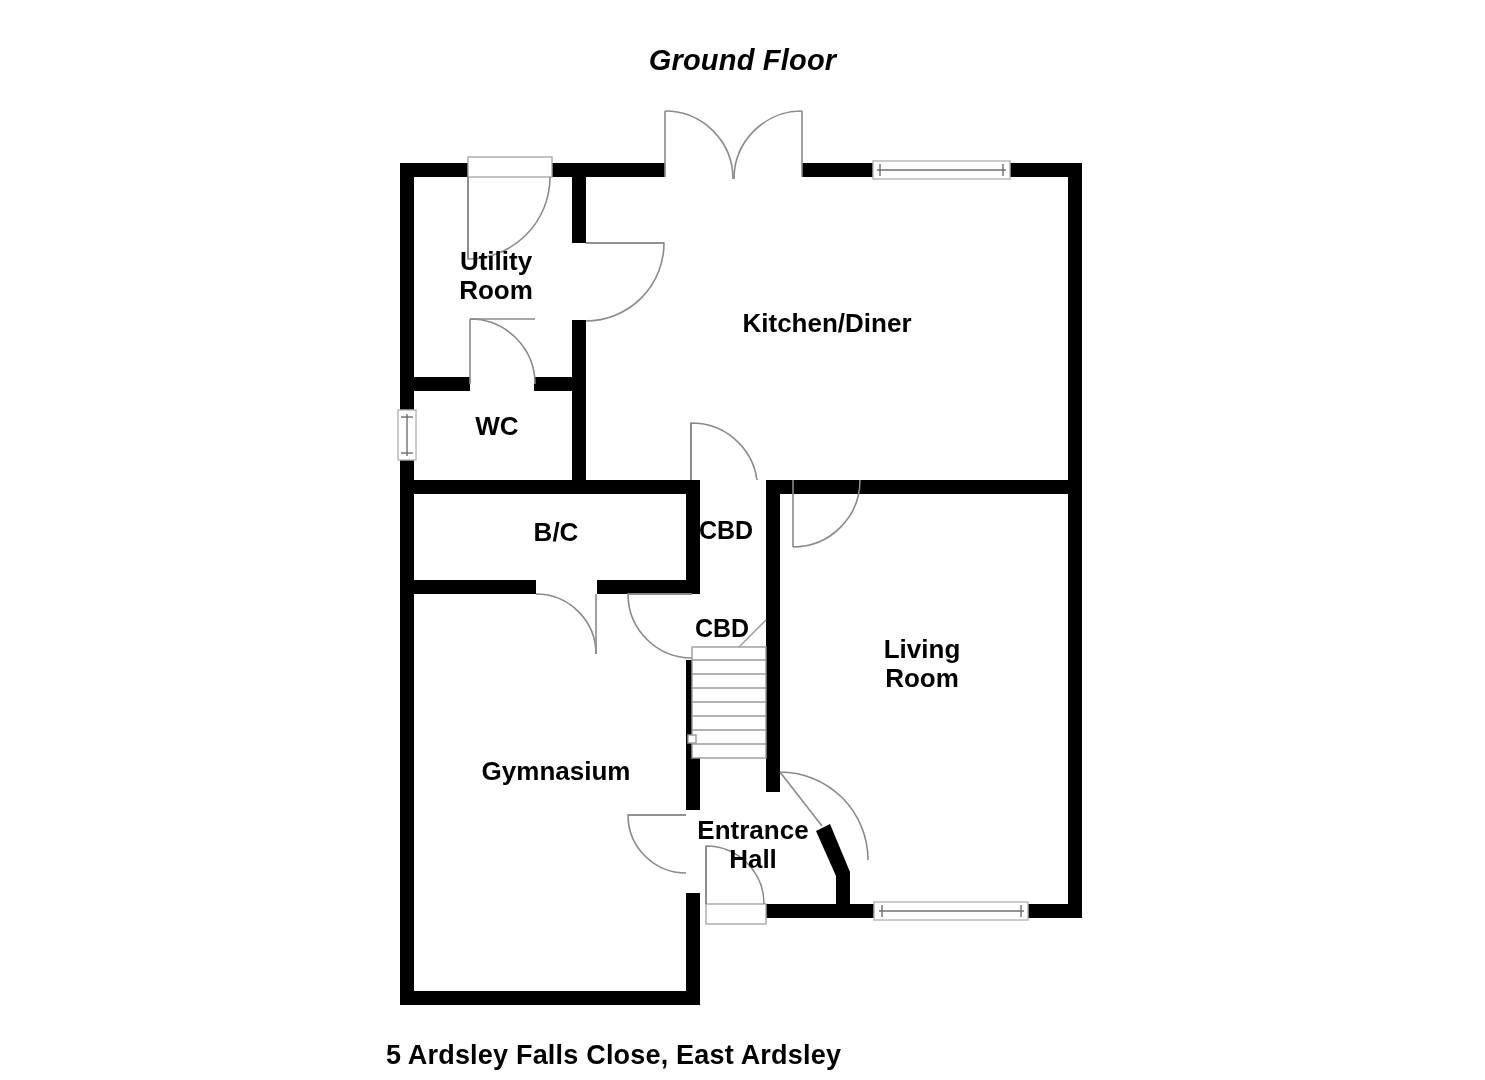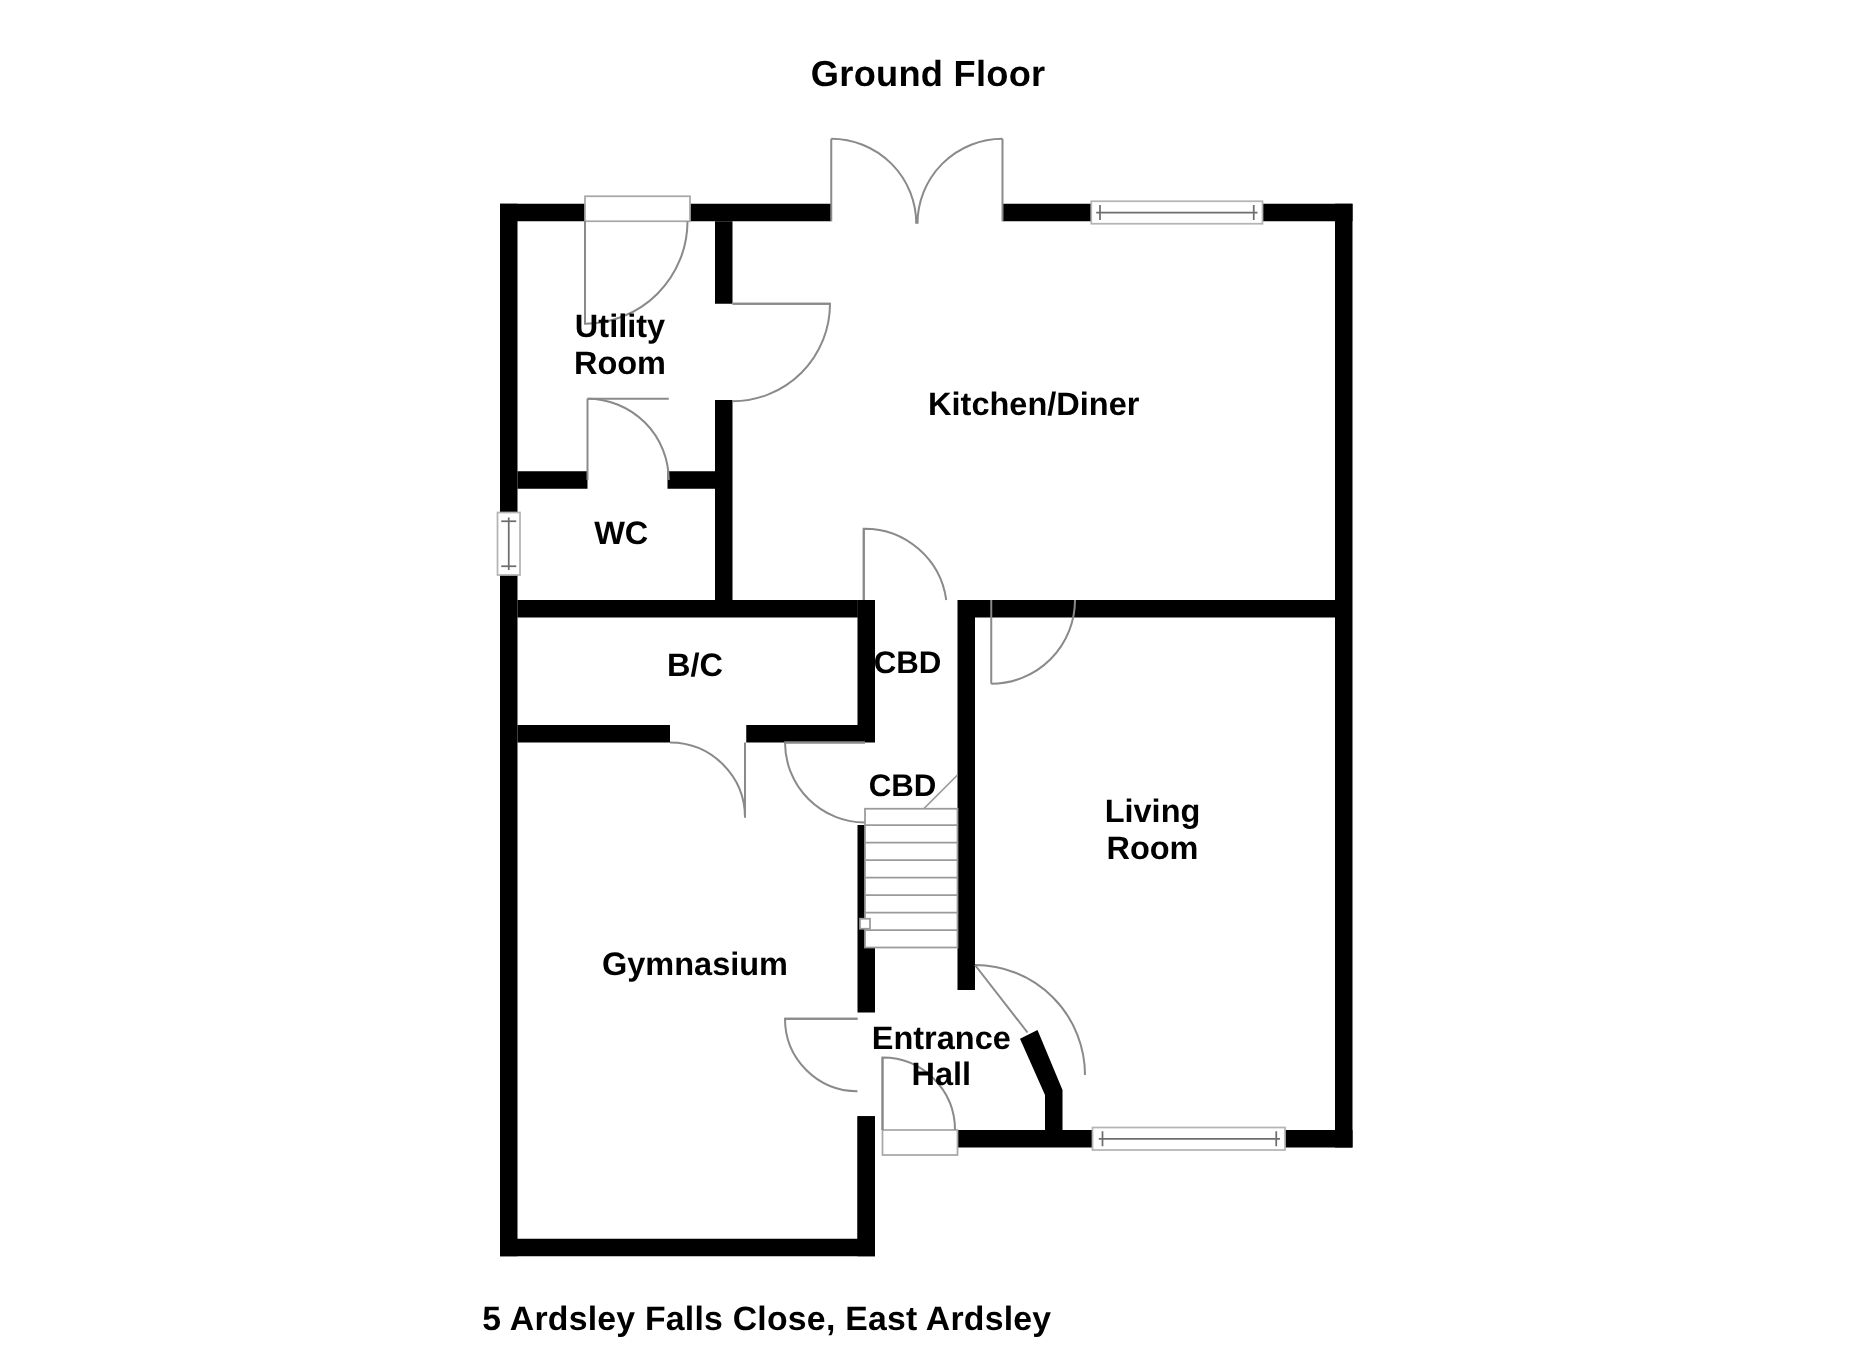--- a/index.html
+++ b/index.html
@@ -25,20 +25,21 @@
   }
   .title {
     position: absolute;
     left: 0;
     top: 44px;
     width: 1485px;
     text-align: center;
     font-size: 29px;
     font-weight: bold;
     letter-spacing: 0.2px;
+    font-style: italic;
   }
   .caption {
     position: absolute;
     left: 0;
     top: 1040px;
     width: 1227px;
     text-align: center;
     font-size: 27px;
     font-weight: bold;
     letter-spacing: 0.2px;

